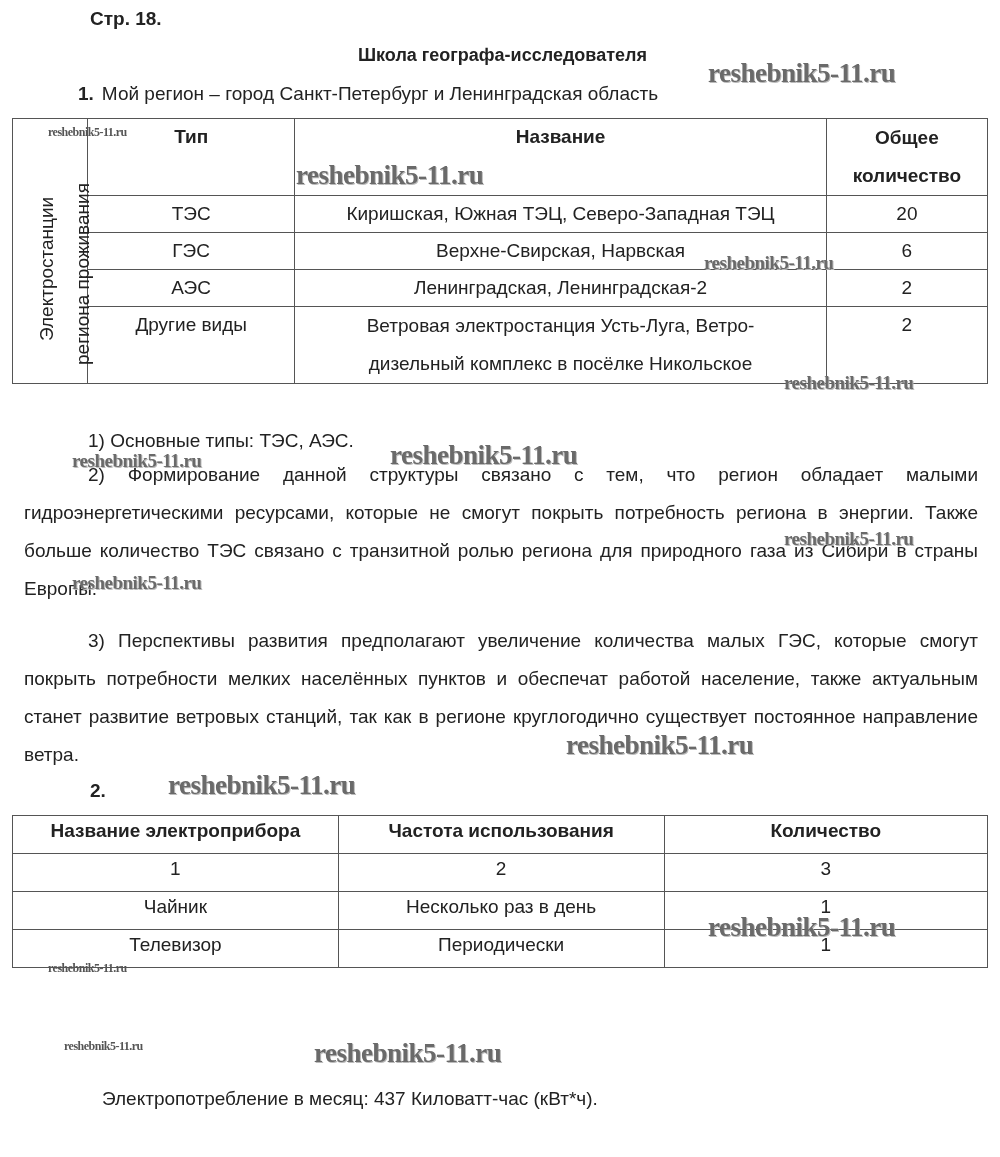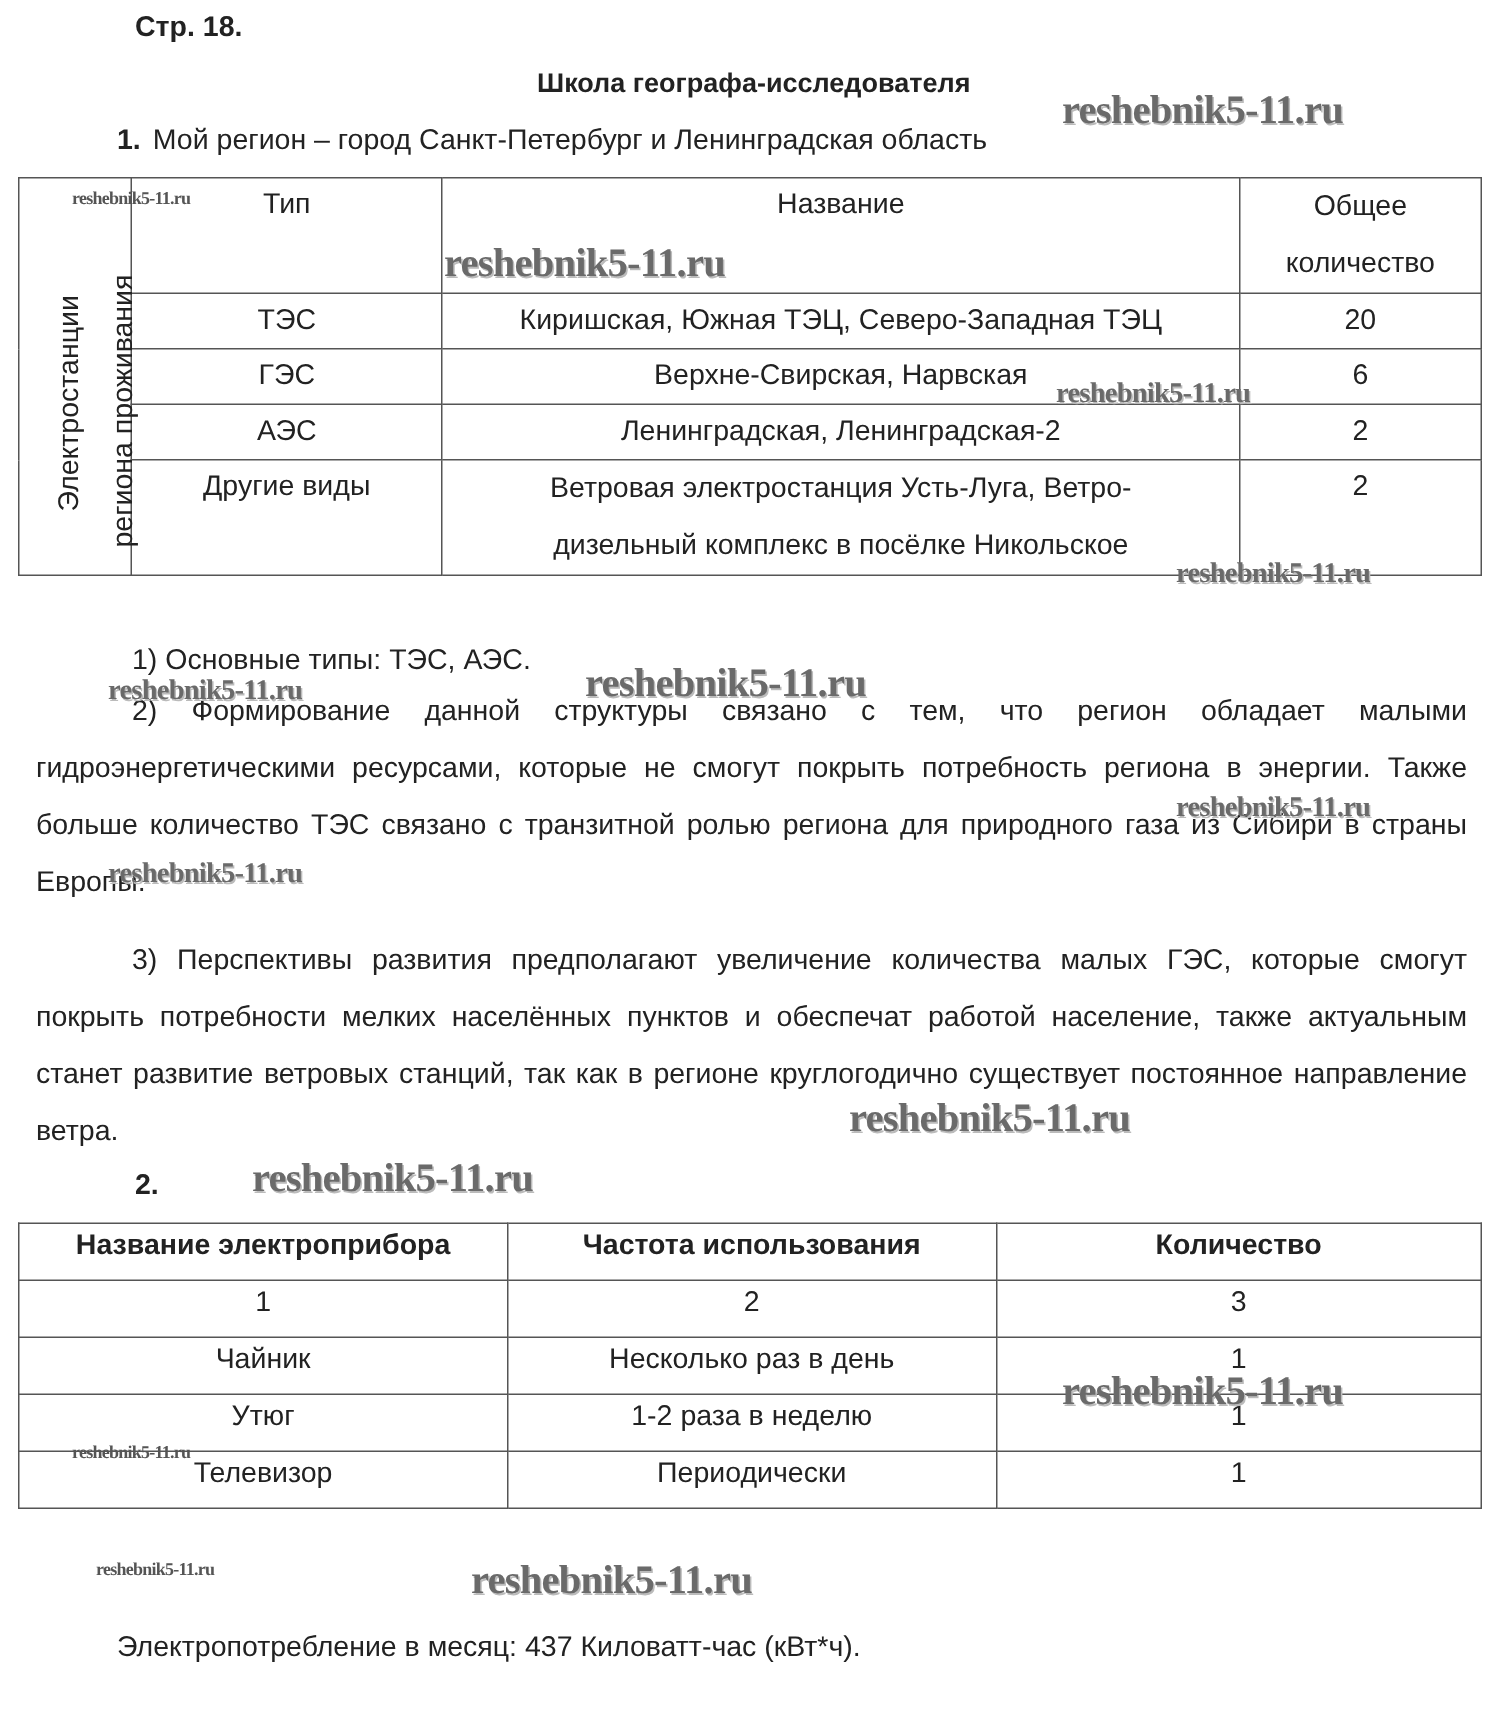--- a/index.html
+++ b/index.html
@@ -15,41 +15,41 @@
         text-shadow: 1px 1px 0 #bbb; }
   .wm.big { font-size: 27px; }
   .wm.mid { font-size: 19px; }
   .wm.small { font-size: 12px; color: #555; text-shadow: none; }
 
   table { border-collapse: collapse; position: absolute; }
   td, th { border: 1.5px solid #555; font-weight: normal; font-size: 19px;
            text-align: center; vertical-align: top; padding: 0; }
   #t1 { left: 12px; top: 118px; width: 976px; }
   #t1 td { height: 36px; line-height: 36px; }
-  #t1 .hdr { font-weight: normal; }
+  #t1 .hdr { font-weight: bold; }
   #t1 .vert-cell { width: 74px; position: relative; }
   .vert { position: absolute; left: 0; top: 0; width: 74px; height: 268px; }
   .vert span { position: absolute; white-space: nowrap; transform: rotate(-90deg);
                transform-origin: left top; font-size: 19px; line-height: 24px; }
   .vert .v1 { left: 22px; top: 222px; }
   .vert .v2 { left: 58px; top: 246px; }
   #t1 .two-line { line-height: 38px; }
 
   .para { position: absolute; left: 24px; width: 954px; font-size: 19px;
           line-height: 38px; text-align: justify; }
   .para .ind { display: inline-block; width: 64px; }
   .p1 { top: 422px; left: 88px; }
   .p2 { top: 456px; }
   .p3 { top: 622px; }
   .task2 { left: 90px; top: 780px; font-size: 19px; font-weight: bold; }
 
   #t2 { left: 12px; top: 815px; width: 976px; }
   #t2 td { height: 37px; line-height: 30px; }
   #t2 .hdr { font-weight: bold; }
-  .footer-line { left: 78px; top: 1088px; font-size: 19px; }
+  .footer-line { left: 102px; top: 1088px; font-size: 19px; }
 </style>
 </head>
 <body>
 
 <div class="abs page-num">Стр. 18.</div>
 <div class="abs section-title">Школа географа-исследователя</div>
 <div class="abs task1">
   <b>1.</b><span>Мой регион – город Санкт-Петербург и Ленинградская область</span>
 </div>
 
@@ -109,25 +109,20 @@
     <td>1</td>
     <td>2</td>
     <td>3</td>
   </tr>
   <tr>
     <td>Чайник</td>
     <td>Несколько раз в день</td>
     <td>1</td>
   </tr>
   <tr>
-    <td>Утюг</td>
-    <td>1-2 раза в неделю</td>
-    <td>1</td>
-  </tr>
-  <tr>
     <td>Телевизор</td>
     <td>Периодически</td>
     <td>1</td>
   </tr>
 </tbody>
   </table>
 
 <div class="abs footer-line">Электропотребление в месяц: 437 Киловатт-час (кВт*ч).</div>
 
 <div class="wm big" style="left:708px;top:58px;">reshebnik5-11.ru</div>

